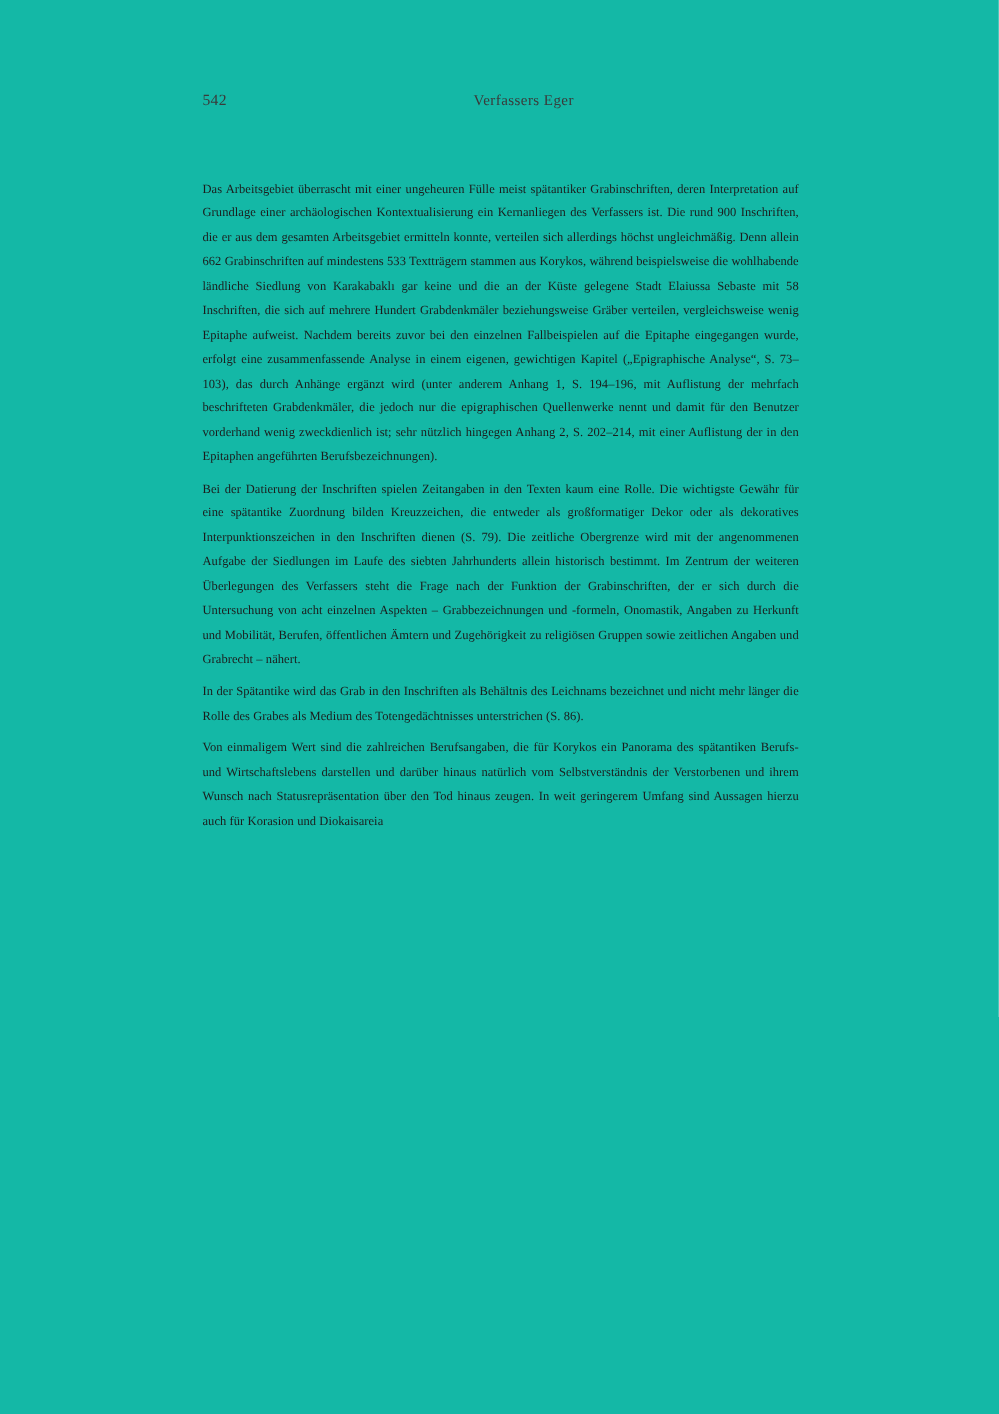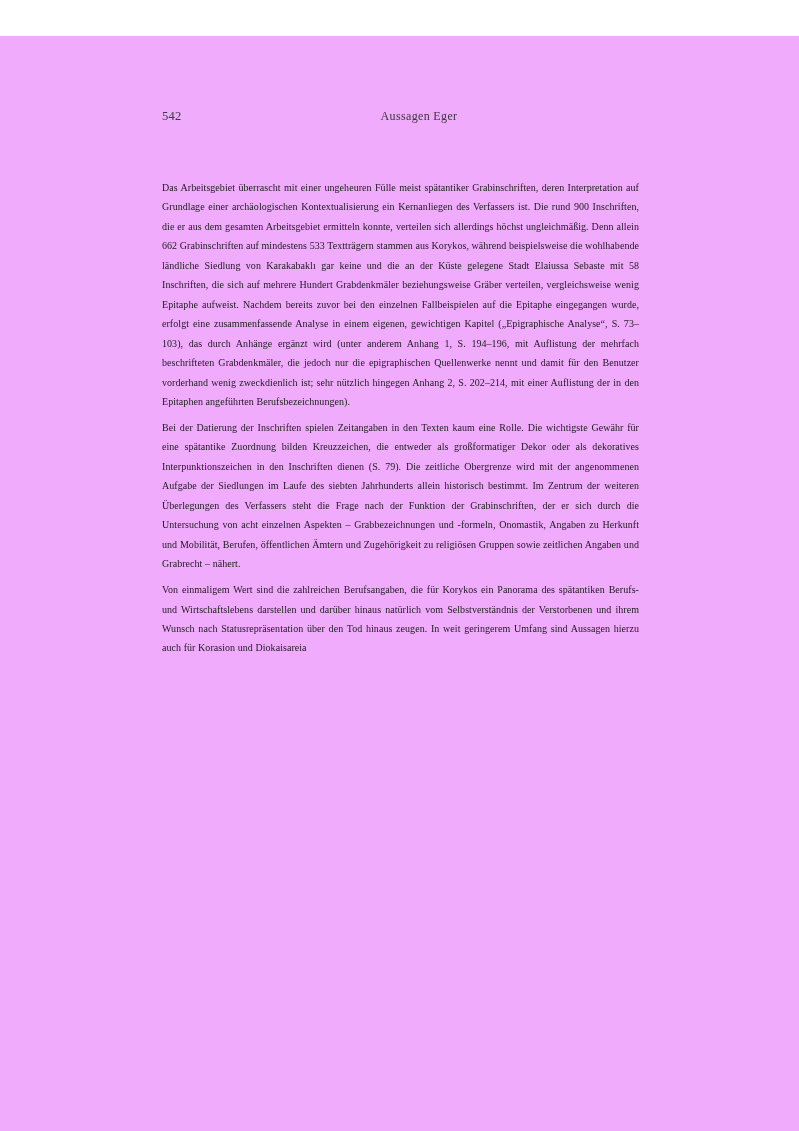--- a/index.html
+++ b/index.html
@@ -12,22 +12,21 @@
     height: 1131px;
     position: relative;
     font-family: "Liberation Serif", "DejaVu Serif", serif;
     color: #1a1a1a;
     overflow: hidden;
   }
 
   .page {
     position: absolute;
     inset: 0;
-    background: #f0abfc;
-    margin-top: 36px;
+    background: #14b8a6;
   }
 
   
   .running-head {
     position: absolute;
     left: 162px;
     top: 71px;
     width: 476px;
     height: 18px;
   }
@@ -76,22 +75,23 @@
     margin-bottom: 0;
   }
 </style>
 </head>
 <body>
 
 <div class="page">
 
   <div class="running-head">
     <div class="folio">542</div>
-    <div class="head-title">Aussagen Eger</div>
+    <div class="head-title">Verfassers Eger</div>
   </div>
 
   <div class="textblock">
     <p class="para">Das Arbeitsgebiet überrascht mit einer ungeheuren Fülle meist spätantiker Grabinschriften, deren Interpretation auf Grundlage einer archäologischen Kontextualisierung ein Kernanliegen des Verfassers ist. Die rund 900 Inschriften, die er aus dem gesamten Arbeitsgebiet ermitteln konnte, verteilen sich allerdings höchst ungleichmäßig. Denn allein 662 Grabinschriften auf mindestens 533 Textträgern stammen aus Korykos, während beispielsweise die wohlhabende ländliche Siedlung von Karakabaklı gar keine und die an der Küste gelegene Stadt Elaiussa Sebaste mit 58 Inschriften, die sich auf mehrere Hundert Grabdenkmäler beziehungsweise Gräber verteilen, vergleichsweise wenig Epitaphe aufweist. Nachdem bereits zuvor bei den einzelnen Fallbeispielen auf die Epitaphe eingegangen wurde, erfolgt eine zusammenfassende Analyse in einem eigenen, gewichtigen Kapitel („Epigraphische Analyse“, S. 73–103), das durch Anhänge ergänzt wird (unter anderem Anhang 1, S. 194–196, mit Auflistung der mehrfach beschrifteten Grabdenkmäler, die jedoch nur die epigraphischen Quellenwerke nennt und damit für den Benutzer vorderhand wenig zweckdienlich ist; sehr nützlich hingegen Anhang 2, S. 202–214, mit einer Auflistung der in den Epitaphen angeführten Berufsbezeichnungen).</p>
     <p class="para">Bei der Datierung der Inschriften spielen Zeitangaben in den Texten kaum eine Rolle. Die wichtigste Gewähr für eine spätantike Zuordnung bilden Kreuzzeichen, die entweder als großformatiger Dekor oder als dekoratives Interpunktionszeichen in den Inschriften dienen (S. 79). Die zeitliche Obergrenze wird mit der angenommenen Aufgabe der Siedlungen im Laufe des siebten Jahrhunderts allein historisch bestimmt. Im Zentrum der weiteren Überlegungen des Verfassers steht die Frage nach der Funktion der Grabinschriften, der er sich durch die Untersuchung von acht einzelnen Aspekten – Grabbezeichnungen und -formeln, Onomastik, Angaben zu Herkunft und Mobilität, Berufen, öffentlichen Ämtern und Zugehörigkeit zu religiösen Gruppen sowie zeitlichen Angaben und Grabrecht – nähert.</p>
+    <p class="para">In der Spätantike wird das Grab in den Inschriften als Behältnis des Leichnams bezeichnet und nicht mehr länger die Rolle des Grabes als Medium des Totengedächtnisses unterstrichen (S. 86).</p>
     <p class="para">Von einmaligem Wert sind die zahlreichen Berufsangaben, die für Korykos ein Panorama des spätantiken Berufs- und Wirtschaftslebens darstellen und darüber hinaus natürlich vom Selbstverständnis der Verstorbenen und ihrem Wunsch nach Statusrepräsentation über den Tod hinaus zeugen. In weit geringerem Umfang sind Aussagen hierzu auch für Korasion und Diokaisareia</p>
   </div>
 
 </div>
 
 </body></html>

